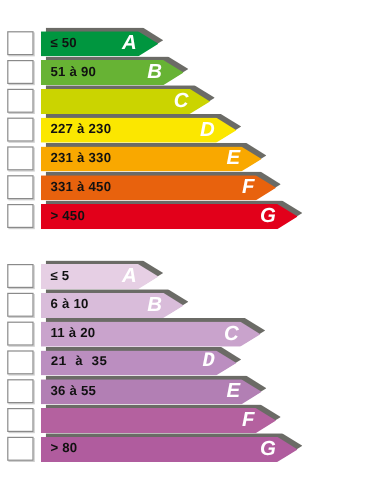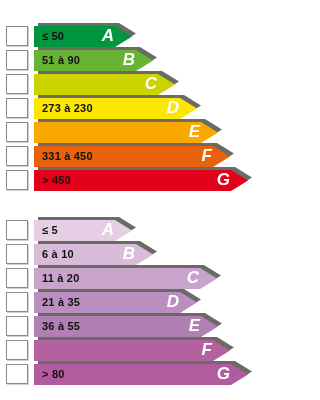--- a/index.html
+++ b/index.html
@@ -127,29 +127,30 @@
         <div class="bar-shadow" style="background: rgb(107, 107, 102);"></div>
         <div class="bar" style="background: rgb(203, 212, 0);"></div>
         <div class="band-letter" style="color: rgb(255, 255, 255);">C</div>
       </div>
     </div>
     <div class="band-row">
       <div class="checkbox"></div>
       <div class="bar-wrap" style="width: 163px;">
         <div class="bar-shadow" style="background: rgb(107, 107, 102);"></div>
         <div class="bar" style="background: rgb(251, 231, 0);"></div>
-        <div class="range-text">273 à 230</div>
+        <div class="range-text">227 à 230</div>
         <div class="band-letter" style="color: rgb(255, 255, 255);">D</div>
       </div>
     </div>
     <div class="band-row">
       <div class="checkbox"></div>
       <div class="bar-wrap" style="width: 184px;">
         <div class="bar-shadow" style="background: rgb(107, 107, 102);"></div>
         <div class="bar" style="background: rgb(249, 168, 0);"></div>
+        <div class="range-text">231 à 330</div>
         <div class="band-letter" style="color: rgb(255, 255, 255);">E</div>
       </div>
     </div>
     <div class="band-row">
       <div class="checkbox"></div>
       <div class="bar-wrap" style="width: 196px;">
         <div class="bar-shadow" style="background: rgb(107, 107, 102);"></div>
         <div class="bar" style="background: rgb(232, 98, 13);"></div>
         <div class="range-text">331 à 450</div>
         <div class="band-letter" style="color: rgb(255, 255, 255);">F</div>
@@ -189,21 +190,21 @@
       <div class="checkbox"></div>
       <div class="bar-wrap" style="width: 141px; padding-left: 42px;">
         <div class="bar-shadow" style="background: rgb(107, 107, 102);"></div>
         <div class="bar" style="background: rgb(201, 163, 204);"></div>
         <div class="range-text">11 à 20</div>
         <div class="band-letter" style="color: rgb(255, 255, 255);">C</div>
       </div>
     </div>
     <div class="band-row">
       <div class="checkbox"></div>
-      <div class="bar-wrap" style="width: 163px;">
+      <div class="bar-wrap" style="width: 163px; font-family: Liberation Mono, monospace;">
         <div class="bar-shadow" style="background: rgb(107, 107, 102);"></div>
         <div class="bar" style="background: rgb(187, 142, 192);"></div>
         <div class="range-text">21 à 35</div>
         <div class="band-letter" style="color: rgb(255, 255, 255);">D</div>
       </div>
     </div>
     <div class="band-row">
       <div class="checkbox"></div>
       <div class="bar-wrap" style="width: 184px;">
         <div class="bar-shadow" style="background: rgb(107, 107, 102);"></div>

